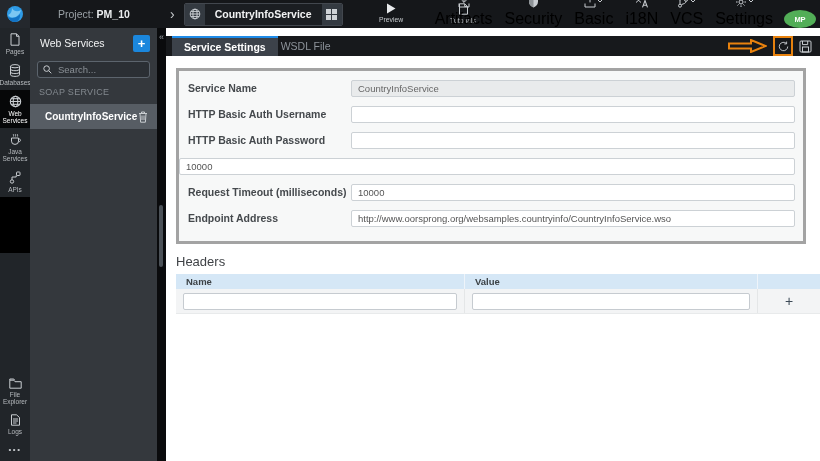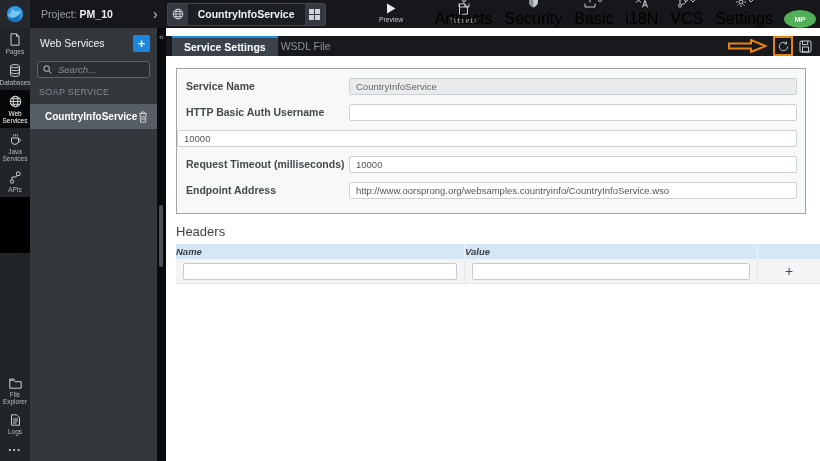--- a/index.html
+++ b/index.html
@@ -4,21 +4,21 @@
 <style>
   html,body{margin:0;padding:0;}
   body{width:820px;height:461px;overflow:hidden;font-family:"Liberation Sans",sans-serif;background:#fff;position:relative;}
   .abs{position:absolute;}
   svg{display:block;}
   .ic{stroke:#c9cdd1;fill:none;stroke-width:1;}
 
   
   .topbar{left:0;top:0;width:820px;height:28px;background:#15171a;display:flex;align-items:center;}
   .logo-box{width:30px;height:28px;background:#24282d;display:flex;align-items:center;justify-content:center;flex:0 0 auto;}
-  .project{margin-left:11px;width:112px;font-size:10.5px;white-space:nowrap;}
+  .project{margin-left:28px;width:112px;font-size:10.5px;white-space:nowrap;}
   .proj-label{color:#9aa0a5;}
   .proj-name{color:#eceef0;font-weight:bold;margin-left:3px;}
   .bc-chev{color:#c6cacd;font-size:14px;margin:0 9px 0 0;line-height:28px;}
   .service-tab{height:21px;background:#1b1e22;border:1px solid #42474e;border-radius:2px;display:flex;align-items:center;overflow:hidden;}
   .tab-sq{width:20px;height:21px;background:#343a41;display:flex;align-items:center;justify-content:center;}
   .service-tab-label{padding:0 10px;font-size:10.5px;font-weight:bold;color:#f2f3f4;}
   .tb-item{position:absolute;top:3px;display:flex;flex-direction:column;align-items:center;gap:2px;}
   .tb-item .lbl{font-size:6.8px;color:#c6cacd;white-space:nowrap;}
   .tb-right{position:absolute;right:4px;top:0;height:28px;display:flex;align-items:flex-end;}
   .tb-ritem{display:flex;flex-direction:column;align-items:center;gap:2px;padding:0 6px;}
@@ -35,49 +35,49 @@
   .sb-black{height:56px;background:#000;width:30px;}
   .sb-bottom{margin-top:auto;display:flex;flex-direction:column;}
   .sb-more{padding:6px 0 7px;text-align:center;color:#c6cacd;font-size:8px;letter-spacing:1.5px;}
 
   
   .panel{left:30px;top:28px;width:127px;height:433px;background:#34383d;}
   .panel-head{display:flex;align-items:center;padding:4px 7px 0 10px;height:22px;}
   .panel-title{font-size:10.5px;color:#f2f3f4;}
   .add-btn{margin-left:auto;width:17px;height:17px;background:#1b87dd;border-radius:2px;color:#fff;font-size:13px;font-weight:bold;display:flex;align-items:center;justify-content:center;cursor:pointer;line-height:1;}
   .search-box{margin:7px 7px 0;height:15px;background:#2b2f34;border:1px solid #5c646d;border-radius:3px;display:flex;align-items:center;padding:0 5px;}
-  .search-box input{flex:1;min-width:0;background:transparent;border:none;outline:none;font-size:9.5px;color:#c9cdd1;margin-left:4px;font-family:"Liberation Sans",sans-serif;font-style:italic;}
+  .search-box input{flex:1;min-width:0;background:transparent;border:none;outline:none;font-size:9.5px;color:#c9cdd1;margin-left:4px;font-family:"Liberation Sans",sans-serif;}
   .search-box input::placeholder{color:#8a9096;}
   .section-label{padding:9px 0 7px 9px;font-size:9px;color:#83898f;letter-spacing:.3px;}
   .svc-row{height:25px;background:#575d64;display:flex;align-items:center;padding:0 9px 0 15px;cursor:pointer;}
   .svc-row .lbl{font-size:10px;font-weight:bold;color:#fff;}
   .svc-row .trash{margin-left:auto;}
 
   
   .vstrip{left:157px;top:28px;width:9px;height:433px;background:#0a0b0d;}
   .collapse{color:#9ba1a7;font-size:9px;text-align:center;line-height:18px;cursor:pointer;}
   .vthumb{position:absolute;left:2px;top:177px;width:4px;height:62px;background:#4b5157;border-radius:2px;}
 
   
   .main{left:166px;top:36px;width:654px;height:433px;}
   .tabbar{height:20px;background:#17191c;display:flex;align-items:stretch;position:relative;}
   .tab-active{margin-left:6px;padding:0 12px;background:#3c424a;border-top:2px solid #1e8be8;display:flex;align-items:center;font-size:10.5px;font-weight:bold;color:#fff;cursor:pointer;}
   .tab-inactive{padding:0 3px;display:flex;align-items:center;font-size:10.5px;color:#8d939a;cursor:pointer;}
   .tab-actions{position:absolute;right:8px;top:0;height:20px;display:flex;align-items:center;gap:6px;}
   .refresh-wrap{width:16px;height:16px;border:2px solid #e8820e;display:flex;align-items:center;justify-content:center;cursor:pointer;}
   .content{background:#fff;height:413px;}
-  .form-card{margin:12px 14px 0 10px;background:#f7f8f8;border:1px solid #a3a3a3;padding:4px 0 10px;}
+  .form-card{margin:12px 14px 0 10px;background:#f7f8f8;border:3px solid #a3a3a3;padding:4px 0 10px;}
   .frow{display:flex;align-items:center;height:26px;}
   .frow .flabel{width:163px;padding-left:9px;font-size:10.5px;font-weight:bold;color:#45494d;flex:0 0 auto;}
   .frow input{flex:1;height:13px;border:1px solid #ccd1d5;border-radius:2px;background:#fff;font-size:9.5px;color:#555;padding:1px 6px;margin-right:8px;font-family:"Liberation Sans",sans-serif;outline:none;}
   .frow input:disabled{background:#e9ebec;color:#666;}
   .headers-title{margin:10px 0 5px 10px;font-size:13px;color:#3f4246;}
   .htable{margin-left:10px;}
   .ht-head{display:flex;background:#d5e7f6;height:15px;align-items:center;}
-  .ht-head .hc{font-size:9.5px;font-weight:bold;color:#3c4246;padding-left:0;border-right:1px solid #eef4fa;height:100%;display:flex;align-items:center;box-sizing:border-box;font-style:italic;}
+  .ht-head .hc{font-size:9.5px;font-weight:bold;color:#3c4246;padding-left:10px;border-right:1px solid #eef4fa;height:100%;display:flex;align-items:center;box-sizing:border-box;}
   .ht-body{display:flex;background:#f3f4f5;height:24px;align-items:center;border-bottom:1px solid #e8eaeb;}
   .ht-body .bc{height:100%;display:flex;align-items:center;border-right:1px solid #e4e6e7;box-sizing:border-box;}
   .ht-body input{flex:1;height:13px;border:1px solid #c6cbd0;border-radius:2px;background:#fff;margin:0 7px;padding:1px 5px;font-size:9.5px;outline:none;font-family:"Liberation Sans",sans-serif;}
   .col-name{width:289px;flex:0 0 auto;}
   .col-value{flex:1;}
   .col-action{width:62px;flex:0 0 auto;border-right:none !important;}
   .add-row{width:62px;display:flex;align-items:center;justify-content:center;font-size:14px;color:#3d4a57;cursor:pointer;height:100%;}
 </style>
 </head>
 <body>
@@ -315,20 +315,24 @@
     <div class="form-card">
       <div class="frow">
         <span class="flabel">Service Name</span>
         <input type="text" disabled="" value="CountryInfoService" style="">
       </div>
       <div class="frow">
         <span class="flabel">HTTP Basic Auth Username</span>
         <input type="text" value="" style="">
       </div>
       <div class="frow">
+        <span class="flabel">HTTP Basic Auth Password</span>
+        <input type="text" value="" style="">
+      </div>
+      <div class="frow">
         <input type="text" value="10000" style="">
       </div>
       <div class="frow">
         <span class="flabel">Request Timeout (milliseconds)</span>
         <input type="text" value="10000" style="">
       </div>
       <div class="frow">
         <span class="flabel">Endpoint Address</span>
         <input type="text" value="http://www.oorsprong.org/websamples.countryinfo/CountryInfoService.wso" style="">
       </div>

